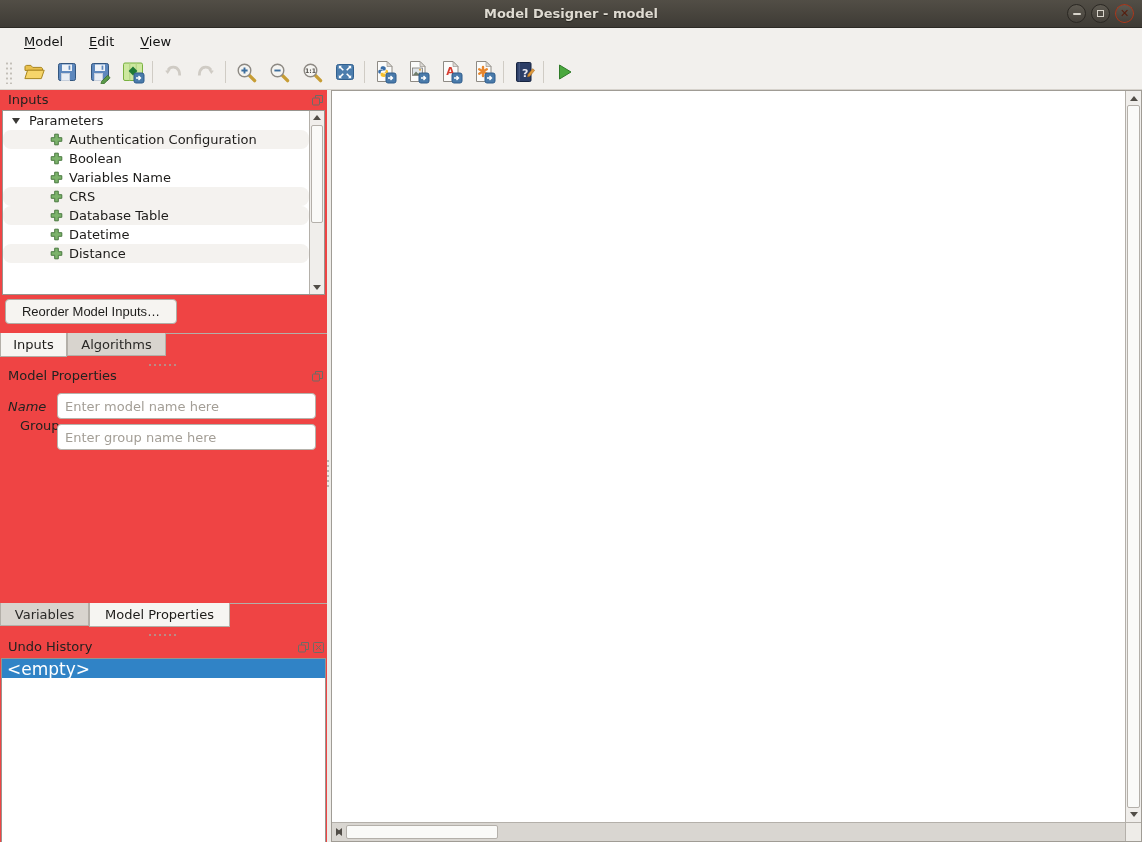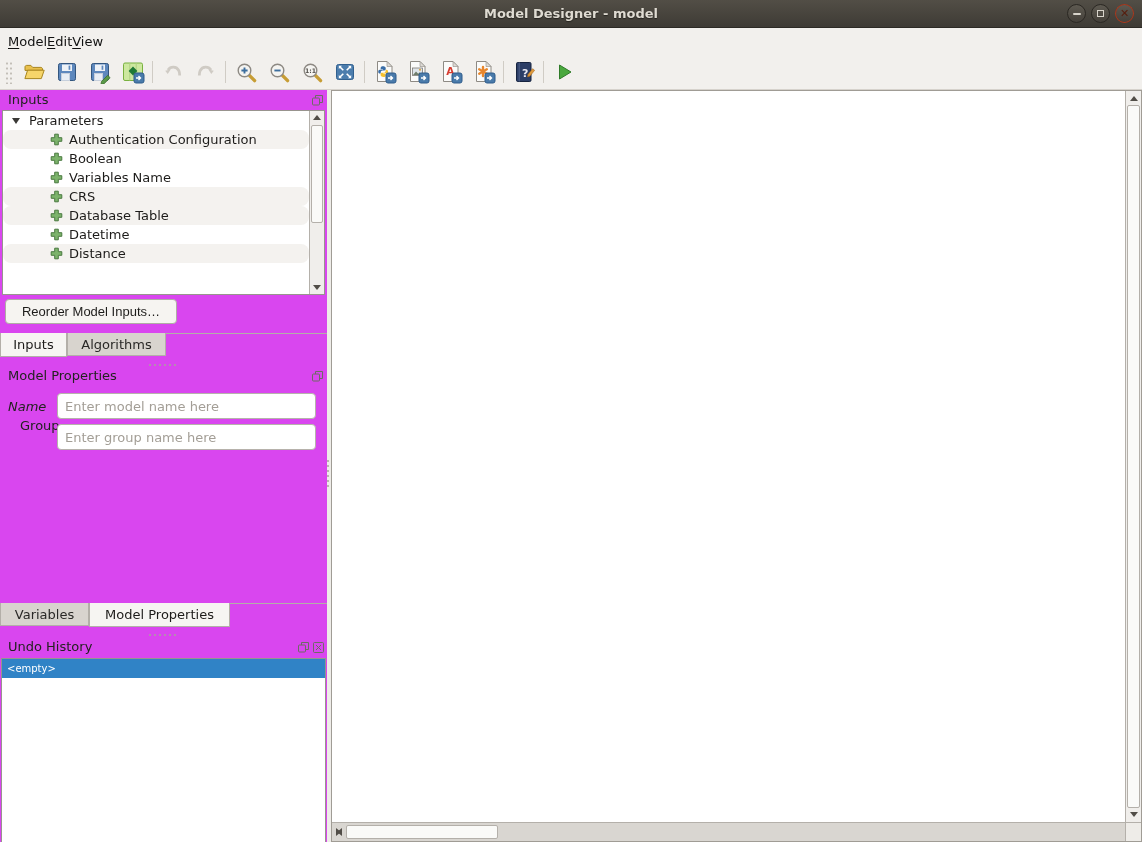--- a/index.html
+++ b/index.html
@@ -26,40 +26,40 @@
     display:flex; align-items:center; justify-content:center;
     font-size:11px; line-height:1;
   }
   .wbtn.close { background:radial-gradient(circle at 35% 30%, #f59а76 0%, #ee6d4c 45%, #de4f2d 100%); background-color:#ee6d4c; border-color:#a33318; color:#571c0c; }
   .wbtn .glyph-min { width:8px; height:2px; background:#d8d4cb; border-radius:1px; }
   .wbtn .glyph-max { width:7px; height:7px; border:1.5px solid #d8d4cb; }
 
   
   .menubar {
     position:absolute; left:0; top:28px; width:1142px; height:27px;
-    background:#f2f0ed; display:flex; align-items:center; padding-left:8px; 
+    background:#f2f0ed; display:flex; align-items:center; padding-left:24px; gap:26px;
   }
   .menu-item { color:#111; cursor:default; }
   .menu-item u { text-decoration:underline; text-underline-offset:2px; }
 
   
   .toolbar {
     position:absolute; left:0; top:55px; width:1142px; height:35px;
     background:#f2f0ed; border-bottom:1px solid #d6d2cc;
     display:flex; align-items:center; padding-left:4px;
   }
   .tb-handle { width:9px; height:24px; margin-right:4px;
     background-image:radial-gradient(circle, #c3bfb8 1px, transparent 1.2px);
     background-size:4px 5px; background-position:1px 1px; }
   .tb-btn { width:33px; height:30px; display:flex; align-items:center; justify-content:center; border-radius:3px; }
   .tb-btn.disabled { opacity:.9; }
   .tb-sep { width:1px; height:22px; background:#d0ccc5; margin:0 3px; }
 
   
-  .dock { position:absolute; left:0; top:90px; width:327px; height:752px; background:#d946ef; }
+  .dock { position:absolute; left:0; top:90px; width:327px; height:752px; background:#ef4444; }
   .panel-title { position:absolute; left:8px; font-size:13px; color:#232220; }
   .float-btn, .close-btn { position:absolute; width:13px; height:13px; }
   .float-btn svg, .close-btn svg { display:block; }
 
   
   .tree {
     position:absolute; left:2px; top:20px; width:323px; height:185px;
     background:#fff; border:1px solid #98948e; overflow:hidden;
   }
   .tree-body { position:absolute; left:0; top:0; right:15px; bottom:0; overflow:hidden; }
@@ -113,21 +113,21 @@
     border:1px solid #b6b2ab; border-radius:4px; background:#fff;
     font-family:inherit; font-size:13px; color:#1d1c1a; padding:12px 7px; outline:none;
   }
   .mp-input::placeholder { color:#a39e96; }
 
   
   .undo-list {
     position:absolute; left:1px; top:568px; width:325px; height:184px;
     background:#fff; border:1px solid #98948e; border-bottom:none; overflow:hidden;
   }
-  .undo-row { height:19px; display:flex; align-items:center; padding-left:5px; font-size:10px; }
+  .undo-row { height:19px; display:flex; align-items:center; padding-left:5px; font-size:17px; }
   .undo-row.selected { background:#3083c6; color:#fff; }
 
   
   .canvas {
     position:absolute; left:331px; top:90px; width:811px; height:752px;
     background:#fff; border:1px solid #a09c95;
   }
   .canvas .vscroll { position:absolute; top:0; right:0; width:16px; height:731px; background:#f0eeeb; border-left:1px solid #b4b0aa; }
   .canvas .hscroll { position:absolute; left:0; bottom:0; height:19px; width:793px; background:#d9d6d1; border-top:1px solid #b4b0aa; }
   .canvas .corner { position:absolute; right:0; bottom:0; width:16px; height:19px; background:#eeece8; border-top:1px solid #b4b0aa; border-left:1px solid #b4b0aa; }

